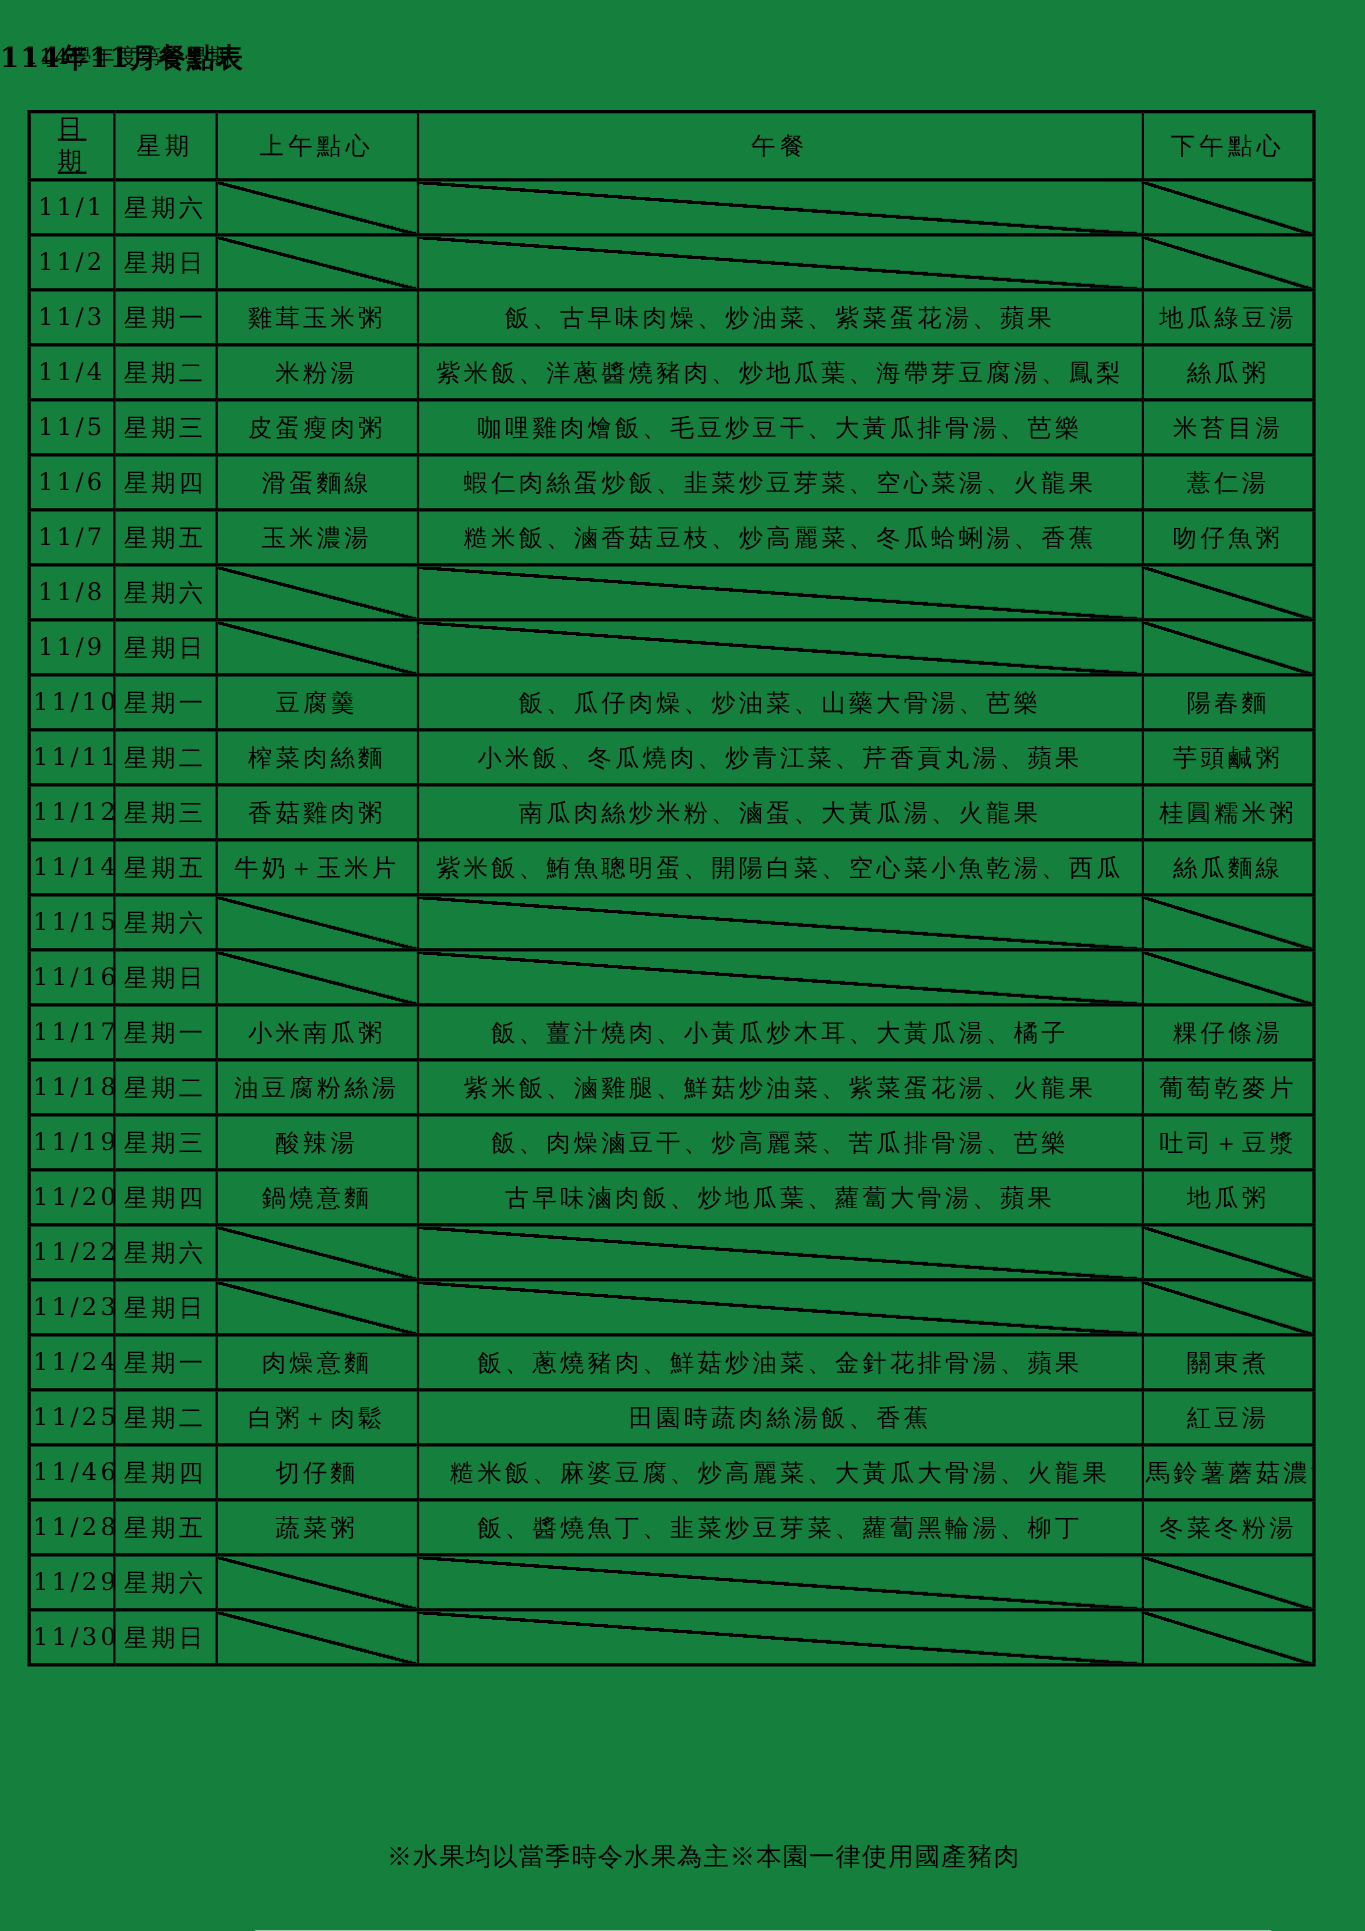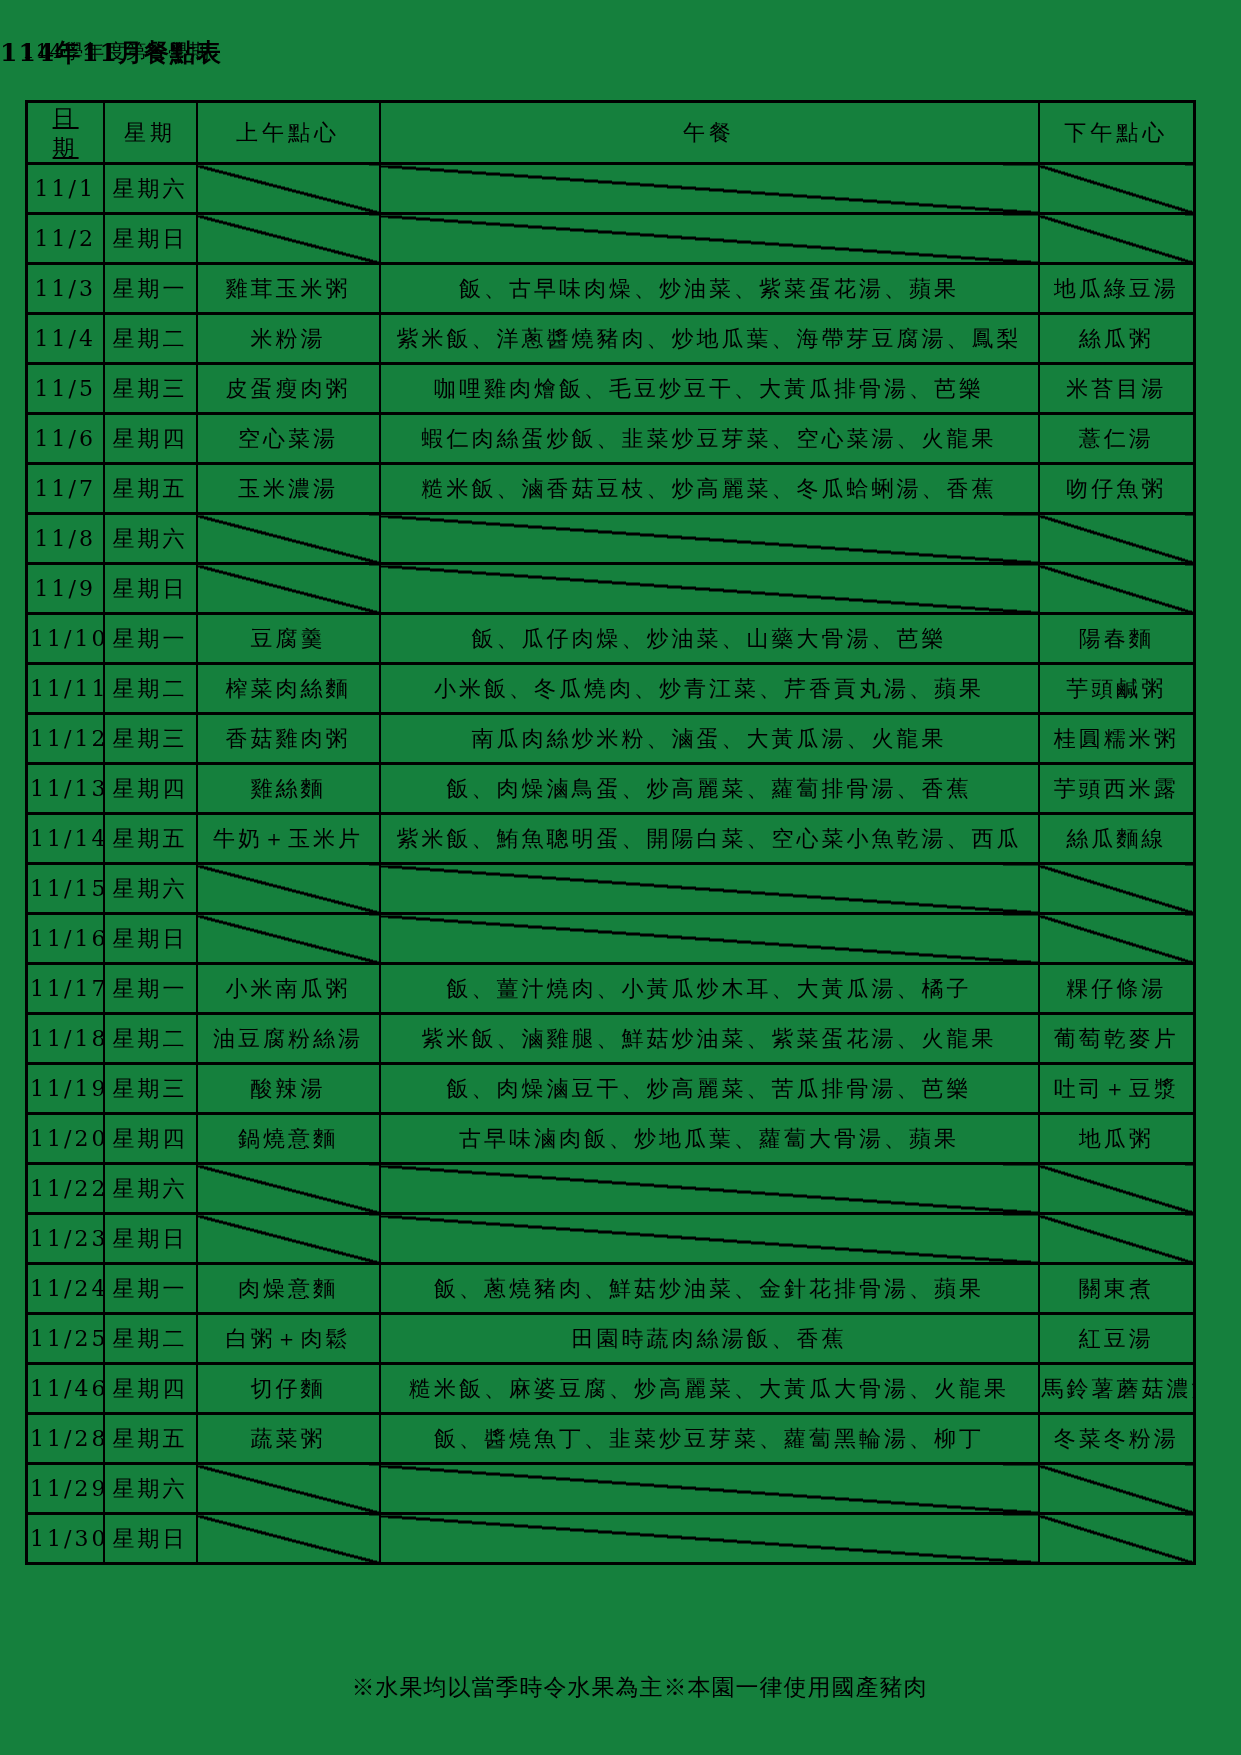--- a/index.html
+++ b/index.html
@@ -136,21 +136,21 @@
         <tr>
           <td class="date-cell">11/5</td>
           <td>星期三</td>
           <td>皮蛋瘦肉粥</td>
           <td>咖哩雞肉燴飯、毛豆炒豆干、大黃瓜排骨湯、芭樂</td>
           <td>米苔目湯</td>
         </tr>
         <tr>
           <td class="date-cell">11/6</td>
           <td>星期四</td>
-          <td>空心菜湯</td>
+          <td>滑蛋麵線</td>
           <td>蝦仁肉絲蛋炒飯、韭菜炒豆芽菜、空心菜湯、火龍果</td>
           <td>薏仁湯</td>
         </tr>
         <tr>
           <td class="date-cell">11/7</td>
           <td>星期五</td>
           <td>玉米濃湯</td>
           <td>糙米飯、滷香菇豆枝、炒高麗菜、冬瓜蛤蜊湯、香蕉</td>
           <td>吻仔魚粥</td>
         </tr>
@@ -183,27 +183,20 @@
           <td>芋頭鹹粥</td>
         </tr>
         <tr>
           <td class="date-cell">11/12</td>
           <td>星期三</td>
           <td>香菇雞肉粥</td>
           <td>南瓜肉絲炒米粉、滷蛋、大黃瓜湯、火龍果</td>
           <td>桂圓糯米粥</td>
         </tr>
         <tr>
-          <td class="date-cell">11/13</td>
-          <td>星期四</td>
-          <td>雞絲麵</td>
-          <td>飯、肉燥滷鳥蛋、炒高麗菜、蘿蔔排骨湯、香蕉</td>
-          <td>芋頭西米露</td>
-        </tr>
-        <tr>
           <td class="date-cell">11/14</td>
           <td>星期五</td>
           <td>牛奶＋玉米片</td>
           <td>紫米飯、鮪魚聰明蛋、開陽白菜、空心菜小魚乾湯、西瓜</td>
           <td>絲瓜麵線</td>
         </tr>
         <tr>
           <td class="date-cell">11/15</td>
           <td>星期六</td>
           <td class="diag"></td>

